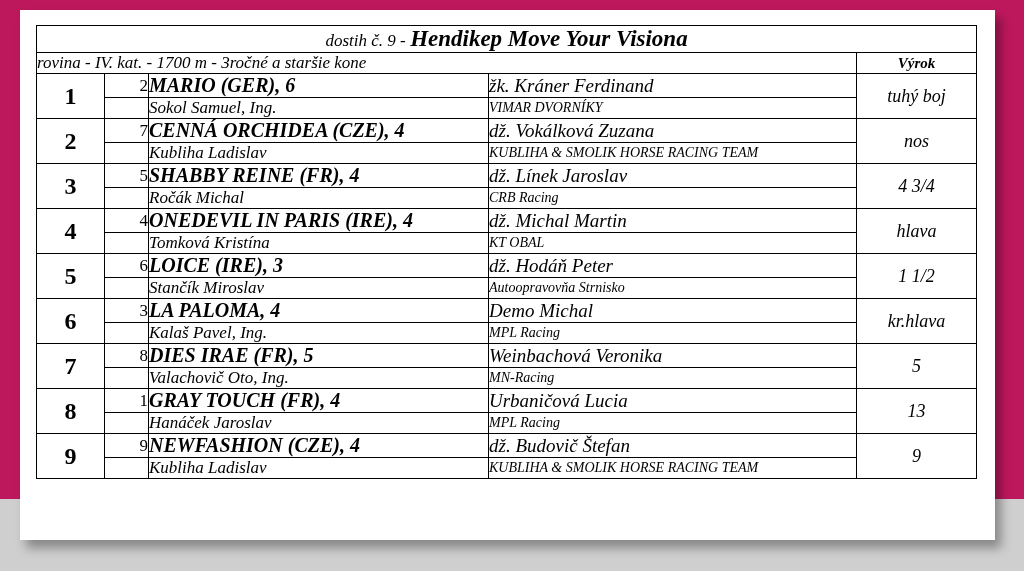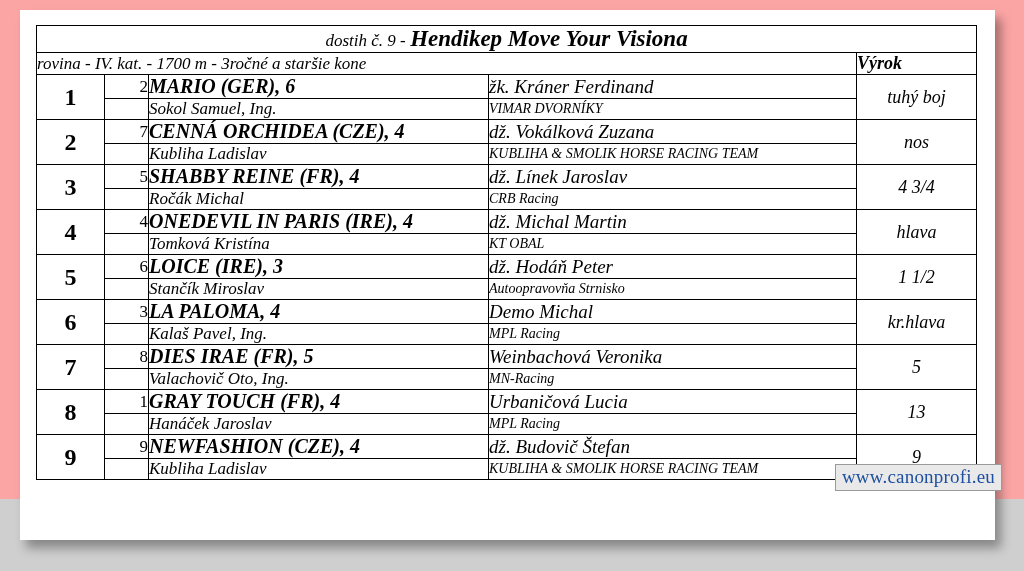--- a/index.html
+++ b/index.html
@@ -10,21 +10,21 @@
     width: 1024px;
     height: 571px;
     background: #cfcfcf;
     font-family: "Liberation Sans", sans-serif;
     overflow: hidden;
   }
   .page {
     position: relative;
     width: 1024px;
     height: 499px;
-    background: #fca5a5;
+    background: #be185d;
   }
   .sheet {
     position: absolute;
     left: 20px;
     top: 10px;
     width: 975px;
     height: 530px;
     background: #ffffff;
     box-shadow: 6px 8px 10px rgba(0,0,0,0.35);
   }
@@ -73,22 +73,22 @@
     font-family: "Liberation Serif", serif;
     font-style: italic;
     font-size: 17px;
     padding: 4px 0 5px 8px;
     white-space: nowrap;
   }
   .hdr-verdict {
     font-family: "Liberation Serif", serif;
     font-style: italic;
     font-weight: bold;
-    font-size: 18px;
-    text-align: left;
+    font-size: 15px;
+    text-align: center;
     padding: 4px 0 5px 0;
   }
   
   td.pos {
     text-align: center;
     font-family: "Liberation Serif", serif;
     font-weight: bold;
     font-size: 24px;
     border-bottom: 1px solid #000;
   }
@@ -299,14 +299,13 @@
           <td class="blank-num"></td>
           <td class="trainer">Kubliha Ladislav</td>
           <td class="owner">KUBLIHA &amp; SMOLIK HORSE RACING TEAM</td>
         </tr>
 
       </tbody>
     </table>
 
   </div>
 
-  <div class="watermark">www.canonprofi.eu</div>
 </div>
 
 </body></html>

